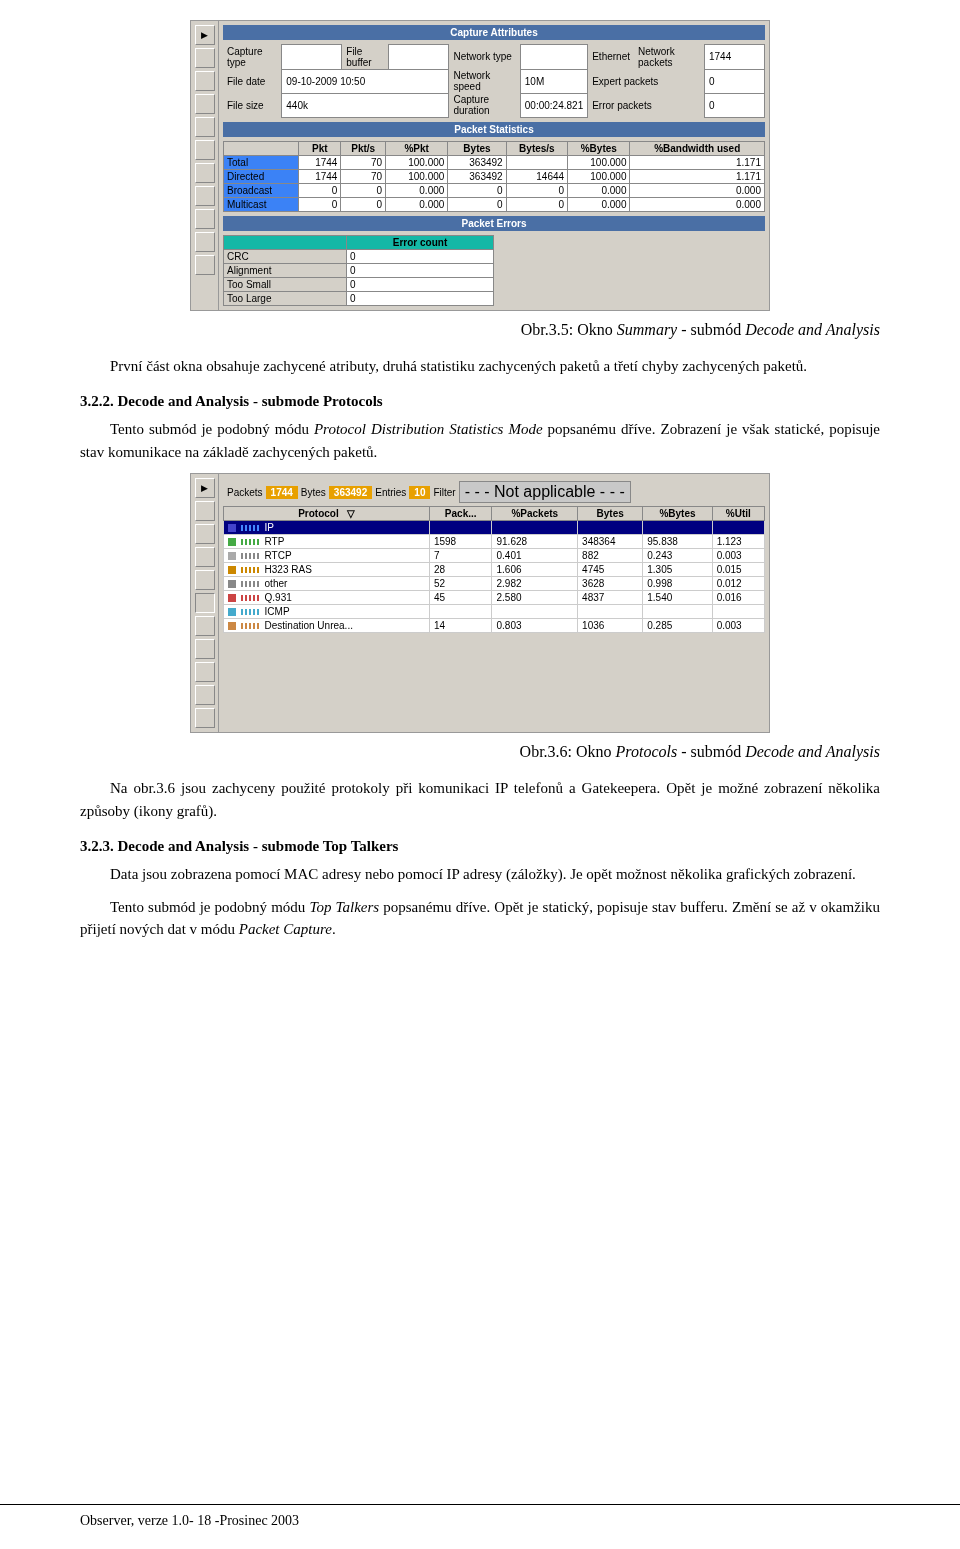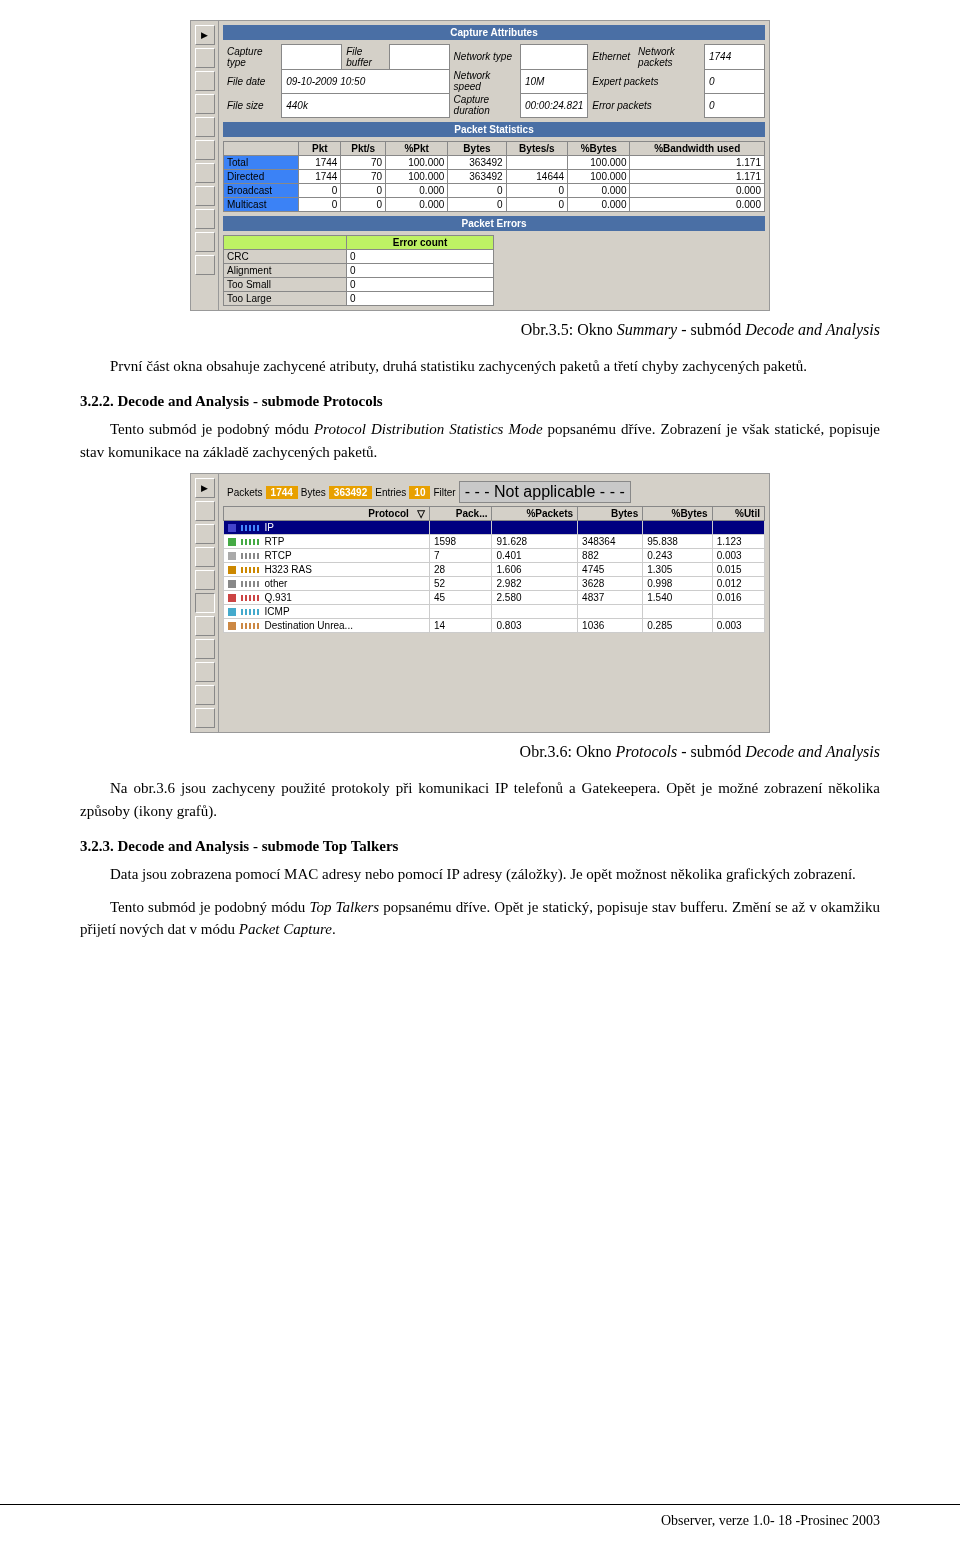--- a/index.html
+++ b/index.html
@@ -78,21 +78,20 @@
       text-align: center;
       padding: 2px 4px;
       font-size: 10px;
       font-weight: bold;
     }
 
     .capture-table {
       width: 100%;
       border-collapse: collapse;
       background: #d4d0c8;
-      font-style: italic;
     }
 
     .capture-table td {
       border: 1px solid #888;
       padding: 1px 4px;
       font-size: 10px;
       background: #fff;
     }
 
     .capture-table td.label-cell {
@@ -132,21 +131,21 @@
       background: #3b82f6;
     }
 
     .errors-table {
       width: 50%;
       border-collapse: collapse;
       font-size: 10px;
     }
 
     .errors-table th {
-      background: #bef264;
+      background: #14b8a6;
       border: 1px solid #888;
       padding: 1px 3px;
       font-weight: bold;
       text-align: center;
     }
 
     .errors-table td {
       background: #fff;
       border: 1px solid #888;
       padding: 1px 3px;
@@ -223,21 +222,21 @@
     .proto-table {
       width: 100%;
       border-collapse: collapse;
       font-size: 10px;
     }
 
     .proto-table th {
       background: #d4d0c8;
       border: 1px solid #888;
       padding: 1px 4px;
-      text-align: right;
+      text-align: center;
     }
 
     .proto-table td {
       background: #fff;
       border: 1px solid #ccc;
       padding: 1px 4px;
     }
 
     .proto-table tr.selected td {
       background: #000080;
@@ -251,21 +250,21 @@
     .tree-indent-1 { padding-left: 12px; }
     .tree-indent-2 { padding-left: 24px; }
 
     
     .page-footer {
       position: absolute;
       bottom: 20px;
       left: 0;
       right: 0;
       display: flex;
-      justify-content: flex-end;
+      justify-content: flex-start;
       padding: 0 80px;
       font-size: 14px;
       border-top: 1px solid #000;
       padding-top: 8px;
     }
 
     .proto-outer {
       display: flex;
       flex-direction: row;
     }

